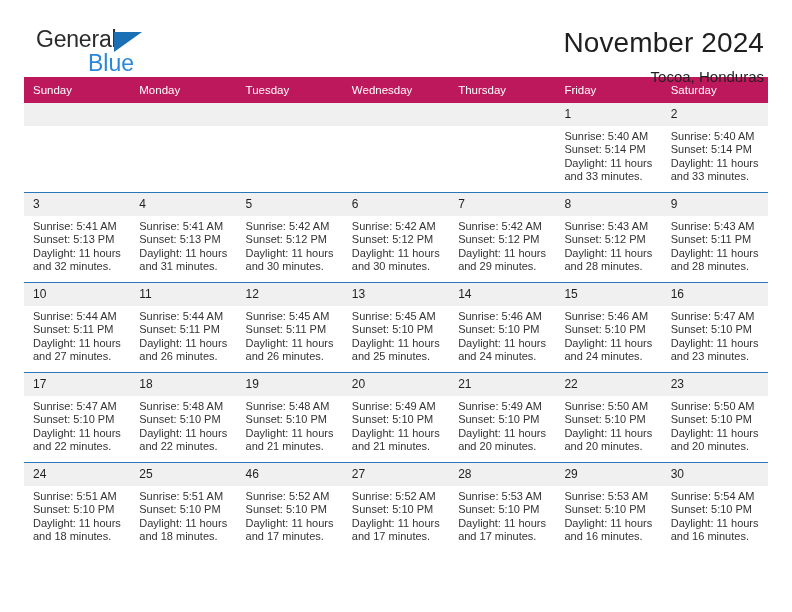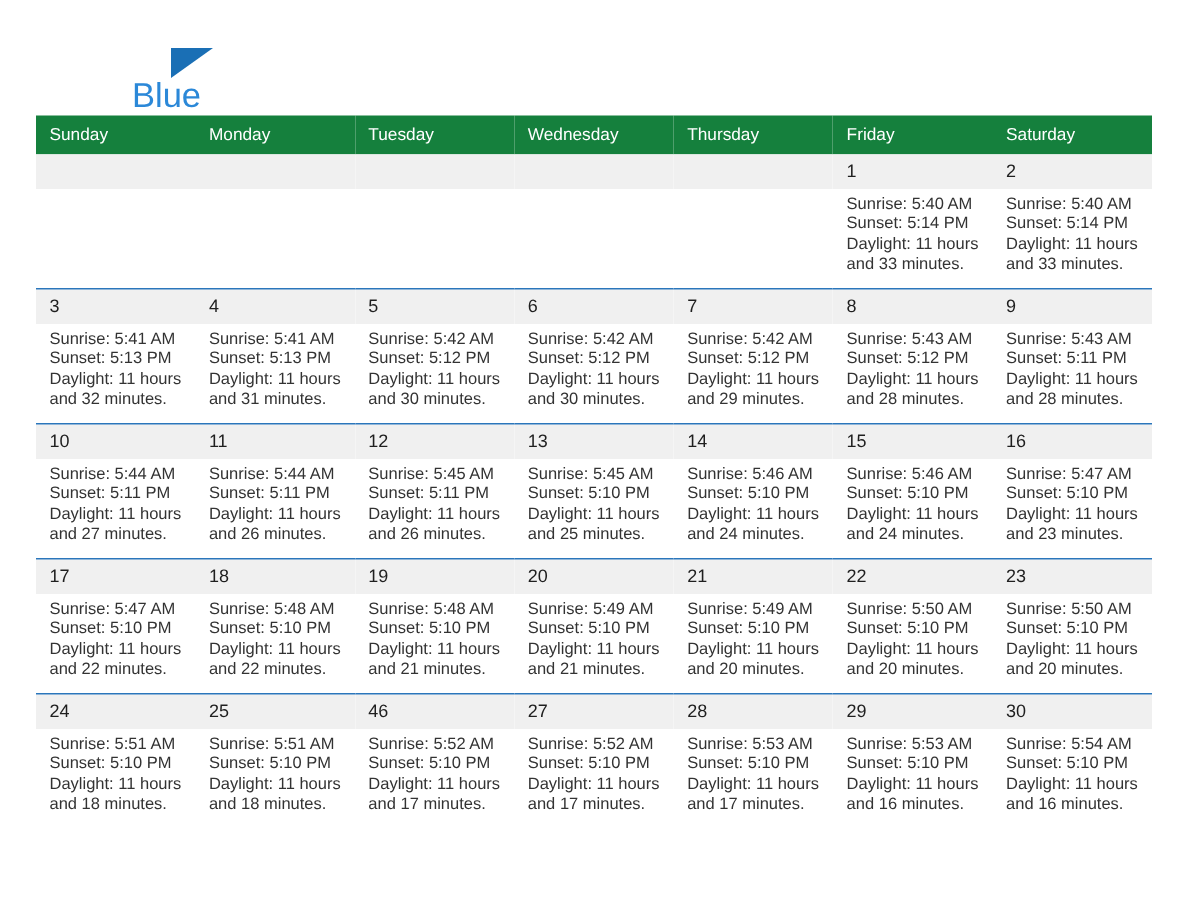--- a/index.html
+++ b/index.html
@@ -85,21 +85,21 @@
   }
 
   
   .calendar {
     width: 744px;
     border-collapse: collapse;
     table-layout: fixed;
     margin-top: 3px;
   }
   .calendar th {
-    background: #15803d;
+    background: #be185d;
     color: #ffffff;
     font-size: 11.5px;
     font-weight: normal;
     text-align: left;
     padding: 6px 0 6px 9px;
     height: 10px;
     line-height: 14px;
     border: none;
   }
   .calendar td {
@@ -135,22 +135,27 @@
     white-space: normal;
   }
 </style>
 </head>
 <body>
 
 <div class="page">
 
   <div class="masthead">
     <div class="brand">
+      <span class="brand-general">General</span>
       <span class="brand-triangle"></span>
       <span class="brand-blue">Blue</span>
+    </div>
+    <div class="title-block">
+      <h1 class="cal-title">November 2024</h1>
+      <p class="cal-subtitle">Tocoa, Honduras</p>
     </div>
   </div>
 
   <table class="calendar">
     <thead>
       <tr>
         <th>Sunday</th>
         <th>Monday</th>
         <th>Tuesday</th>
         <th>Wednesday</th>

